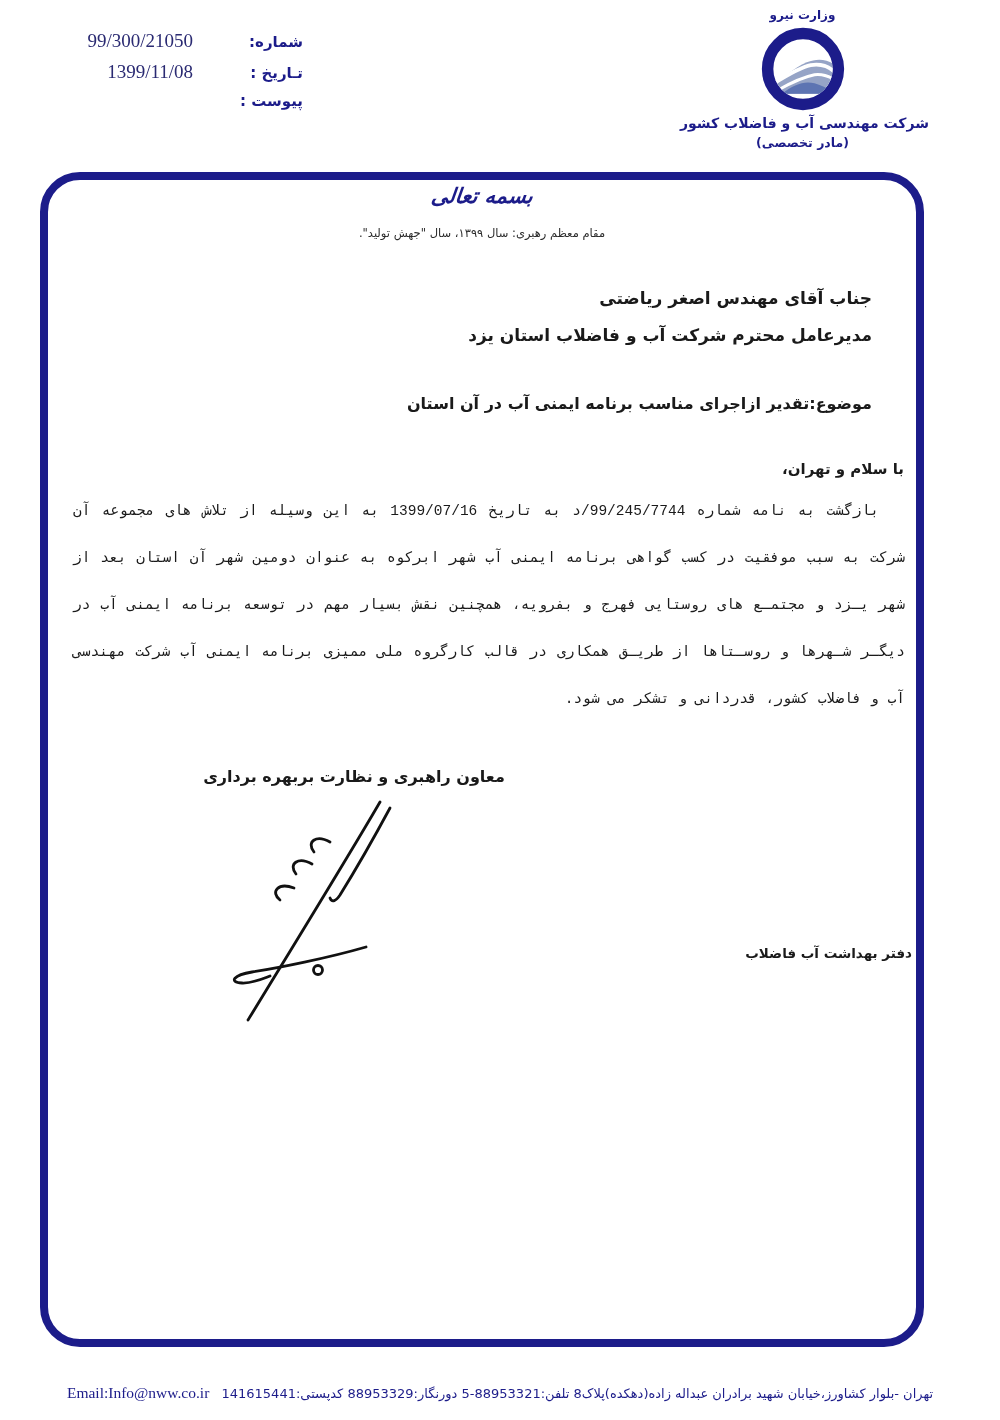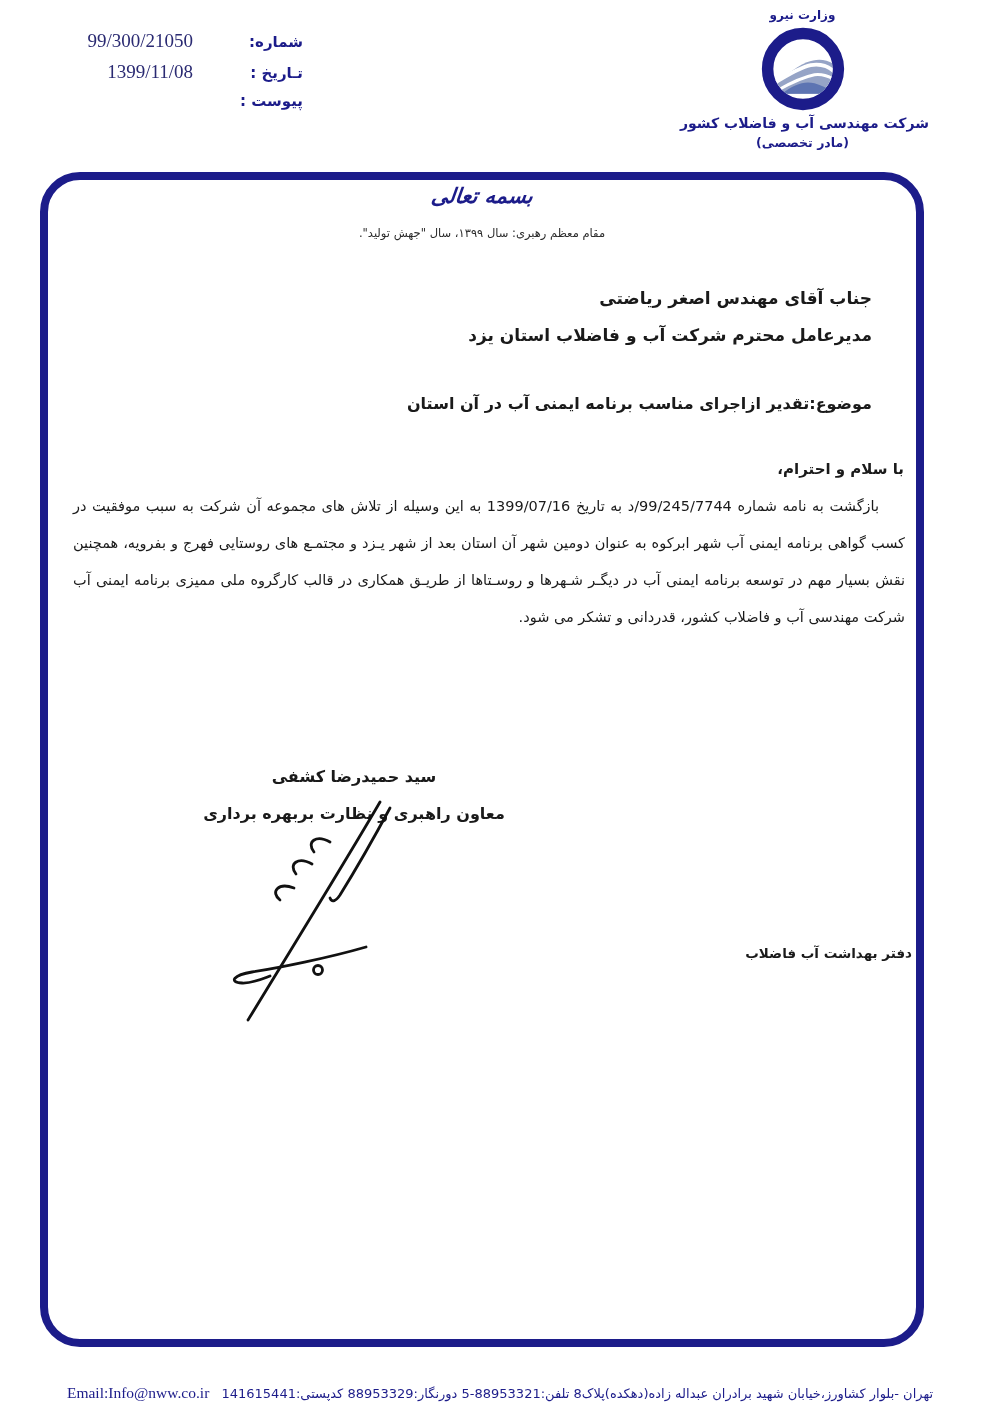--- a/index.html
+++ b/index.html
@@ -31,21 +31,21 @@
   .slogan{position:absolute;left:40px;top:226px;width:884px;text-align:center;
           font-size:11.5px;color:#2b2b2b;direction:rtl;}
 
   .recipient{position:absolute;right:128px;top:280px;text-align:right;direction:rtl;
              font-size:17px;font-weight:bold;line-height:37px;}
   .subject{position:absolute;right:128px;top:394px;text-align:center;direction:rtl;
            font-size:16px;font-weight:bold;}
   .salutation{position:absolute;right:96px;top:460px;direction:rtl;
               font-size:15px;font-weight:bold;}
   .body-par{position:absolute;right:95px;left:73px;top:488px;margin:0;direction:rtl;
-            text-align:justify;font-size:14.5px;line-height:37px;text-indent:26px;}
+            text-align:justify;font-size:14.5px;line-height:47px;text-indent:26px;font-family:Liberation Mono, monospace;}
   .closing{position:absolute;right:95px;left:130px;top:662px;margin:0;direction:rtl;
            text-align:right;font-size:14.5px;line-height:40px;text-indent:38px;}
 
   .signer{position:absolute;left:168px;top:758px;width:372px;text-align:center;direction:rtl;
           font-size:16px;font-weight:bold;line-height:37px;}
   .signature-svg{position:absolute;left:218px;top:792px;}
   .office{position:absolute;right:88px;top:945px;direction:rtl;
           font-size:13.5px;font-weight:bold;}
 
   
@@ -100,25 +100,24 @@
 
   <div class="bismillah">بسمه تعالی</div>
   <div class="slogan">مقام معظم رهبری: سال ۱۳۹۹، سال "جهش تولید".</div>
 
   <div class="recipient">
     <div>جناب آقای مهندس اصغر ریاضتی</div>
     <div>مدیرعامل محترم شرکت آب و فاضلاب استان یزد</div>
   </div>
 
   <div class="subject">موضوع:تقدیر ازاجرای مناسب برنامه ایمنی آب در آن استان</div>
-  <div class="salutation">با سلام و احترام،</div>
+  <div class="salutation">با سلام و تهران،</div>
   <p class="body-par">بازگشت به نامه شماره 99/245/7744/د به تاریخ 1399/07/16  به این وسیله از تلاش های مجموعه آن شرکت به سبب موفقیت در کسب گواهی برنامه ایمنی آب شهر ابرکوه به عنوان دومین شهر آن استان بعد از شهر یـزد و مجتمـع های روستایی فهرج و بفرویه، همچنین نقش بسیار مهم در توسعه برنامه ایمنی آب در دیگـر شـهرها و روسـتاها از طریـق همکاری در قالب کارگروه ملی ممیزی برنامه ایمنی آب شرکت مهندسی آب و فاضلاب کشور، قدردانی و تشکر می شود.</p>
 
   <div class="signer">
-    <div>سید حمیدرضا کشفی</div>
     <div>معاون راهبری و نظارت بربهره برداری</div>
   </div>
 
   <svg class="signature-svg" width="195" height="235" viewBox="0 0 195 235">
     <g fill="none" stroke="#111111" stroke-width="2.8" stroke-linecap="round">
       <path d="M162,10 C140,48 95,122 30,228"></path>
       <path d="M172,16 C158,42 140,74 122,103 C118,109 114,111 112,106"></path>
       <path d="M112,50 C98,42 88,50 96,60"></path>
       <path d="M94,72 C80,64 70,72 78,82"></path>
       <path d="M76,96 C60,90 52,100 62,108"></path>

